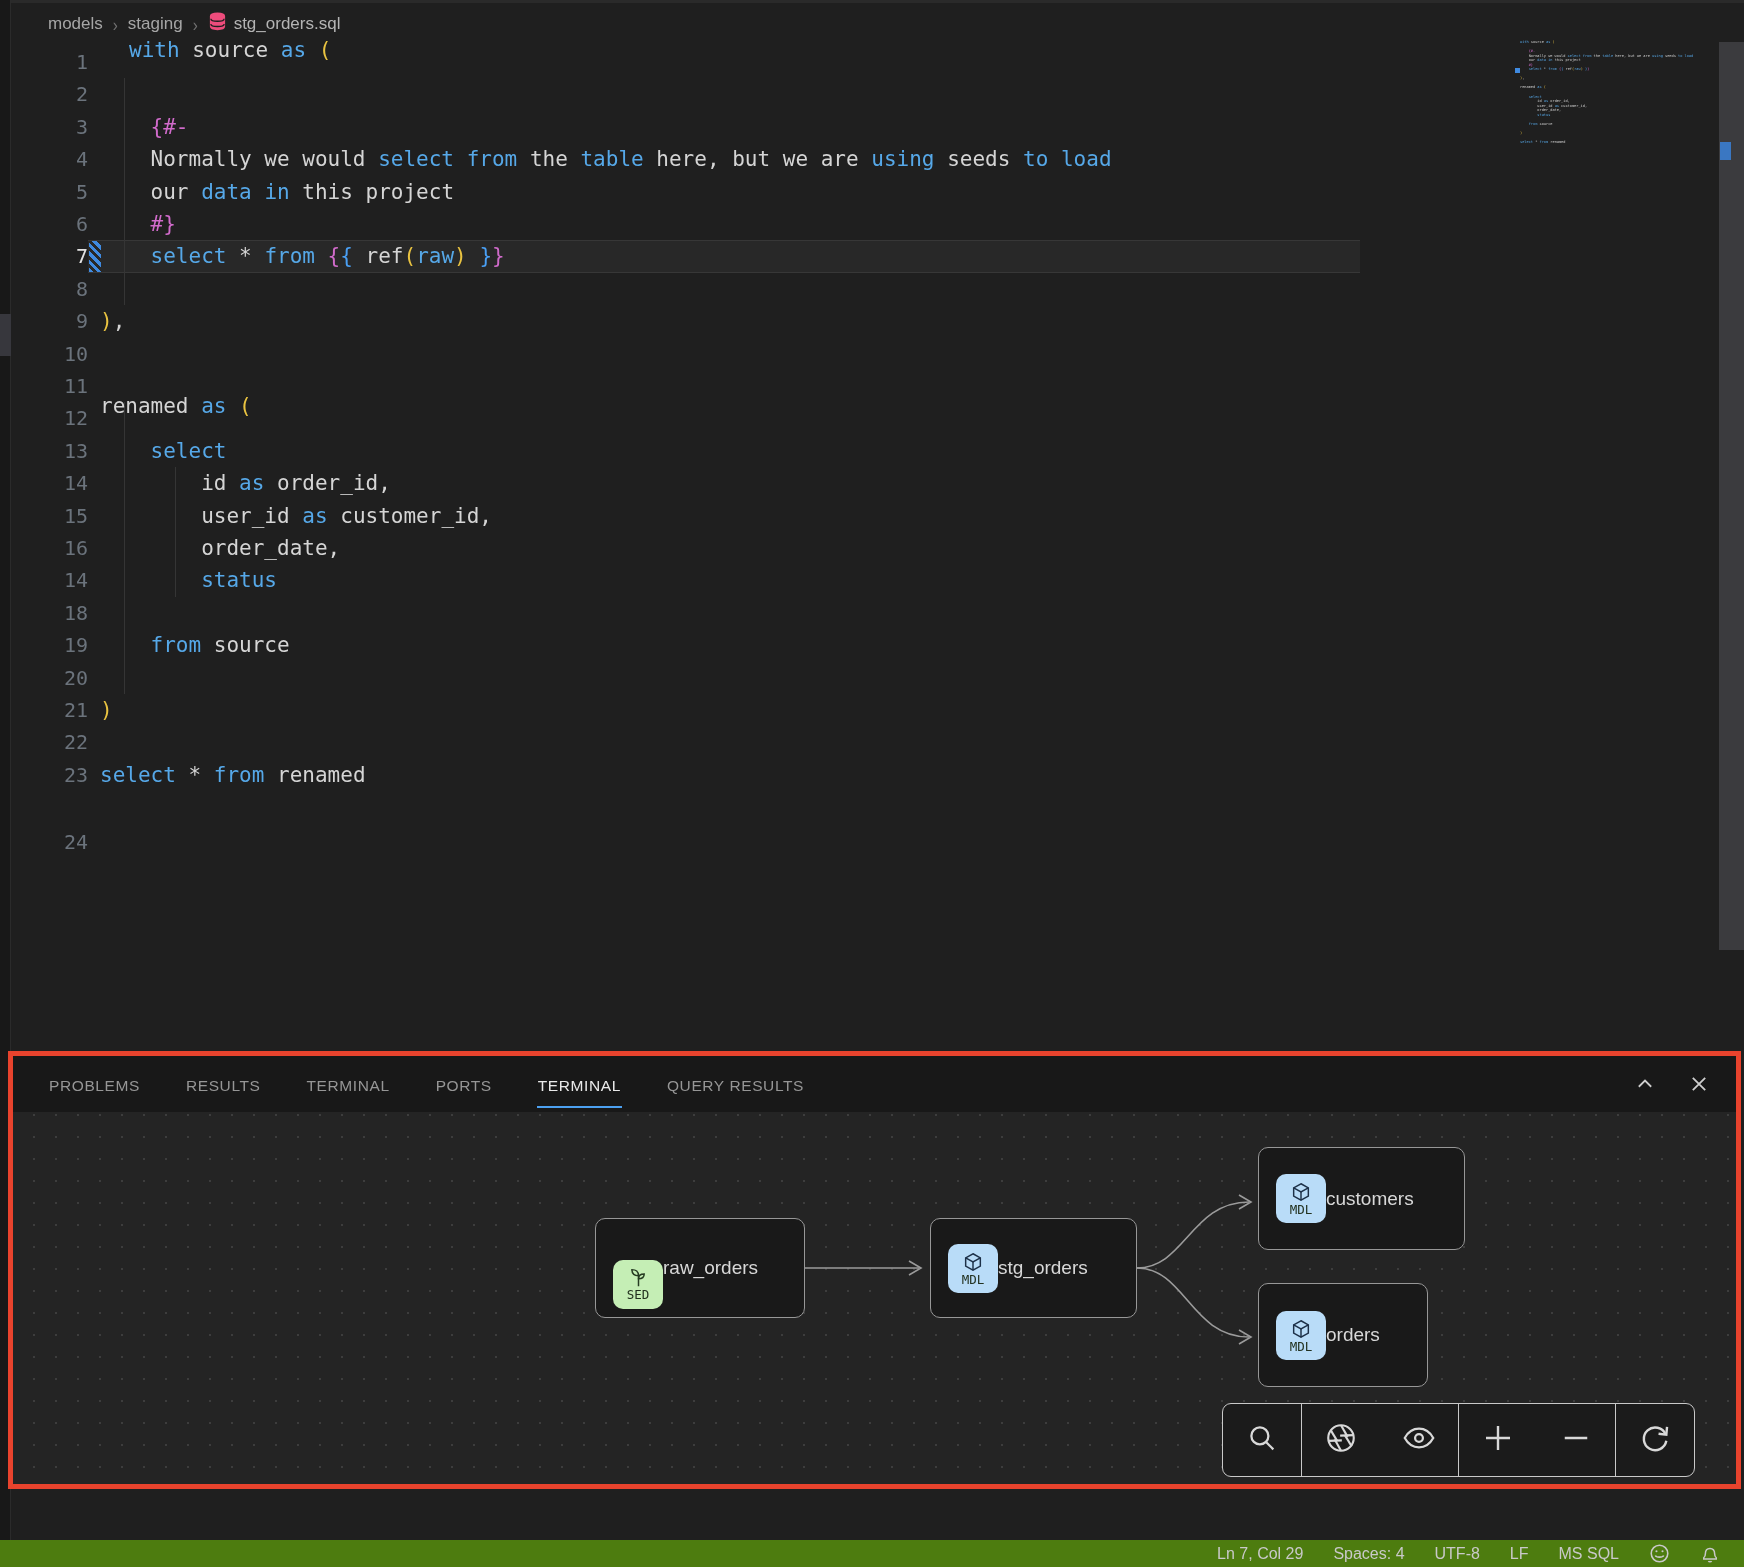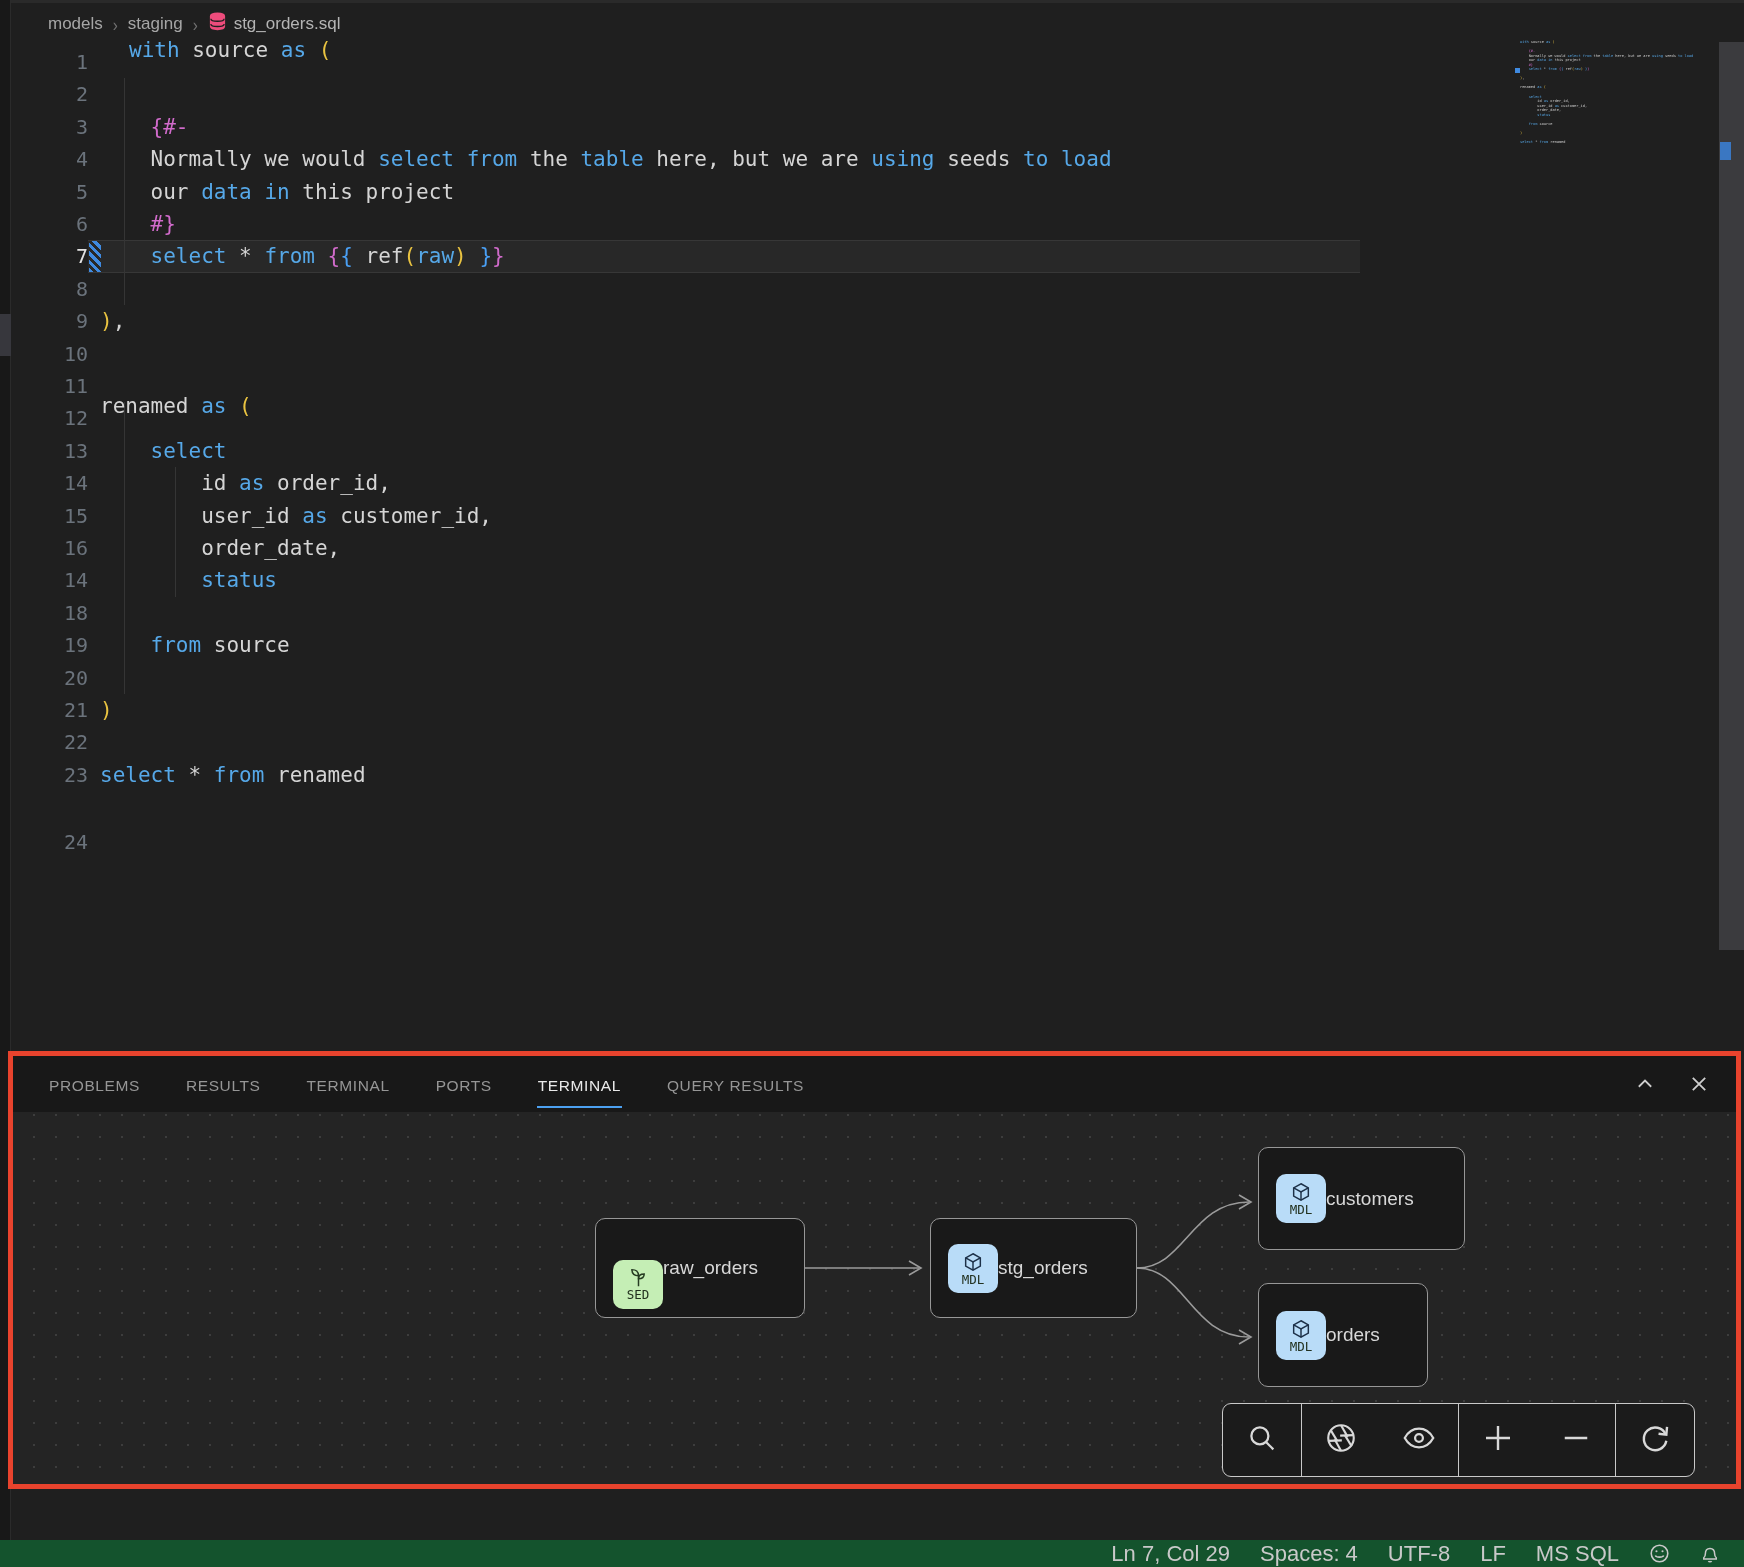--- a/index.html
+++ b/index.html
@@ -61,23 +61,23 @@
   .node .nlabel{ font-size:19px; color:#d8d8d8;}
   .edges{ position:absolute; left:0; top:0; pointer-events:none;}
 
   
   .lin-toolbar{ position:absolute; display:flex; border:1.5px solid #c9c9c9; border-radius:9px; background:#1b1b1b; overflow:hidden;}
   .lt-group{ display:flex; align-items:center; justify-content:space-around; border-right:1.5px solid #c9c9c9;}
   .lt-group:last-child{ border-right:none;}
   .lt-btn{ display:flex; align-items:center; justify-content:center; width:78px; height:72px; cursor:pointer;}
 
   
-  .statusbar{ position:absolute; left:0; top:1540px; width:1744px; height:27px; background:#14532d;
+  .statusbar{ position:absolute; left:0; top:1540px; width:1744px; height:27px; background:#4d7c0f;
     display:flex; align-items:center; justify-content:flex-end; gap:30px; padding-right:24px;
-    font-size:22px; color:#c9c9c9;}
+    font-size:16px; color:#c9c9c9;}
   .status-item{ display:flex; align-items:center; }
   .statusbar svg{ display:block;}
 </style>
 </head>
 <body>
 
 <div class="screen">
   <div class="top-strip"></div>
   <div class="left-sliver">
       <div class="blk"></div>

